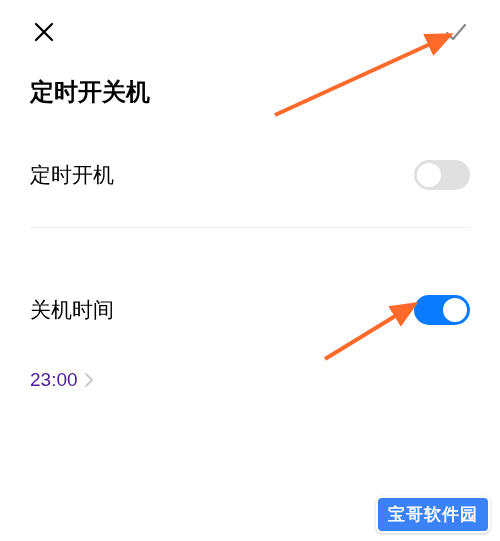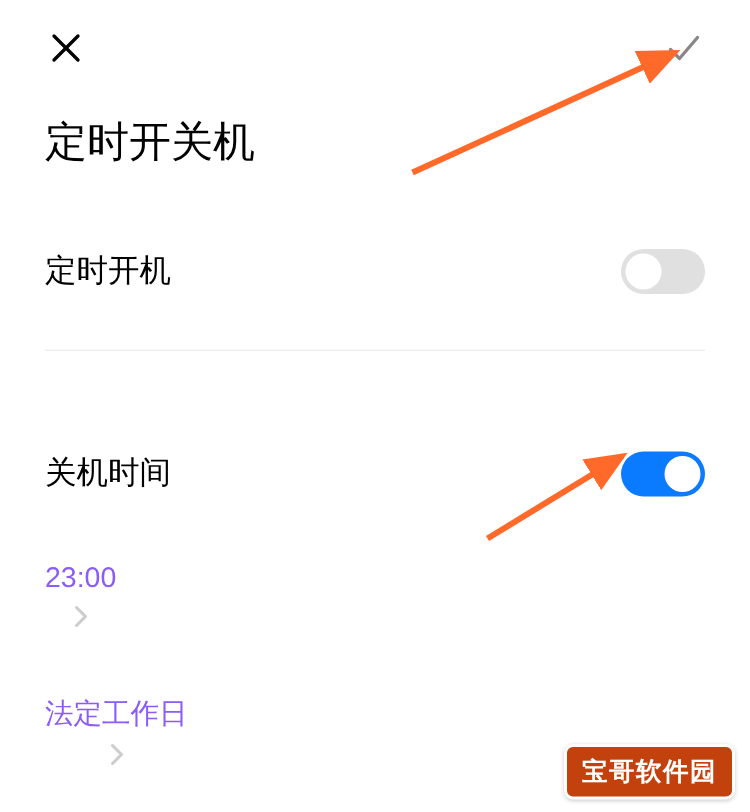--- a/index.html
+++ b/index.html
@@ -31,29 +31,29 @@
     }
     .confirm-btn {
       width: 28px;
       height: 28px;
       display: flex;
       align-items: center;
       justify-content: center;
       cursor: pointer;
     }
     .page-title {
-      font-size: 28px;
-      font-weight: 400;
+      font-size: 24px;
+      font-weight: 700;
       color: #000;
       padding: 20px 30px 30px 30px;
     }
     .setting-row {
       display: flex;
       justify-content: space-between;
-      align-items: flex-start;
+      align-items: center;
       padding: 22px 30px;
     }
     .setting-label {
       font-size: 21px;
       color: #000;
       font-weight: 400;
     }
     .toggle {
       width: 56px;
       height: 30px;
@@ -81,46 +81,45 @@
     .toggle-on .toggle-thumb {
       right: 3px;
     }
     .divider {
       height: 1px;
       background: #eee;
       margin: 15px 30px;
     }
     .value-text {
       font-size: 19px;
-      color: #8b5cf6;
+      color: #4c1d95;
       display: flex;
       align-items: center;
       gap: 6px;
-      flex-direction: column;
     }
     .chevron {
       color: #ccc;
     }
     .arrow-annotation {
       position: absolute;
       pointer-events: none;
     }
     .arrow1 {
       top: 25px;
       left: 270px;
     }
     .arrow2 {
       top: 294px;
       left: 320px;
     }
     .badge {
       position: absolute;
       bottom: 8px;
       right: 10px;
-      background: #c2410c;
+      background: #3b82f6;
       color: #fff;
       font-size: 17px;
       font-weight: bold;
       padding: 5px 10px;
       border-radius: 6px;
       border: 2px solid #fff;
       box-shadow: 0 1px 3px rgba(0,0,0,0.2);
       letter-spacing: 1px;
     }
     .spacer {
@@ -166,26 +165,20 @@
 <div class="setting-row">
   <span class="value-text">
     <span>23:00</span>
     <svg class="chevron" width="10" height="16" viewBox="0 0 10 16">
       <polyline points="2,2 8,8 2,14" fill="none" stroke="#ccc" stroke-width="2" stroke-linecap="round" stroke-linejoin="round"></polyline>
     </svg>
   </span>
 </div>
 
 <div class="setting-row">
-  <span class="value-text">
-    <span>法定工作日</span>
-    <svg class="chevron" width="10" height="16" viewBox="0 0 10 16">
-      <polyline points="2,2 8,8 2,14" fill="none" stroke="#ccc" stroke-width="2" stroke-linecap="round" stroke-linejoin="round"></polyline>
-    </svg>
-  </span>
 </div>
 
 <svg class="arrow-annotation arrow1" width="200" height="95" viewBox="0 0 200 95">
   <defs>
     <marker id="ah1" markerWidth="8" markerHeight="8" refX="6" refY="3" orient="auto">
       <polygon points="0,0 7,3 0,6" fill="#ff6a2b"></polygon>
     </marker>
   </defs>
   <line x1="5" y1="90" x2="180" y2="10" stroke="#ff6a2b" stroke-width="4" marker-end="url(#ah1)"></line>
 </svg>

